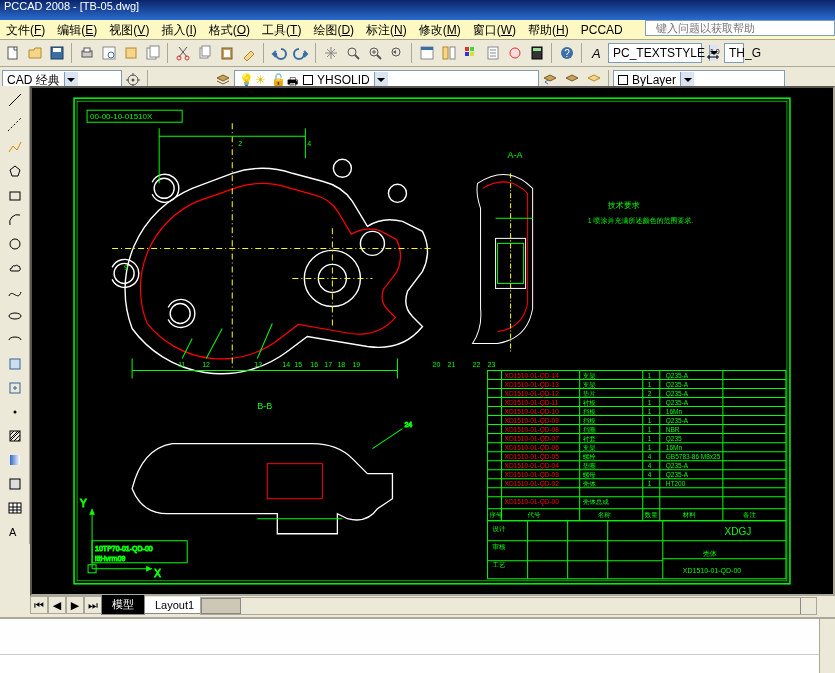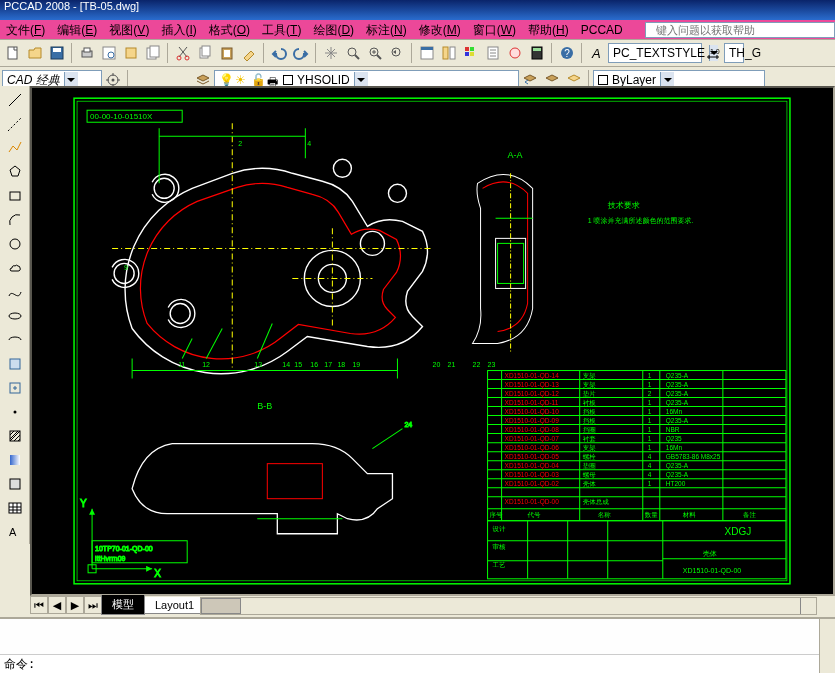--- a/index.html
+++ b/index.html
@@ -20,23 +20,23 @@
   color: #fff;
   font-size: 11px;
   padding-left: 4px;
   overflow: hidden;
   white-space: nowrap;
 }
 
 
 .menubar {
   height: 20px;
-  background: #ec4899;
+  background: #fef9c3;
   display: flex;
-  align-items: center;
+  align-items: flex-start;
   border-bottom: 1px solid #aca899;
   font-size: 12px;
   color: #000;
 }
 .menubar .item { padding: 0 6px; line-height: 20px; cursor: default; }
 .menubar .item .u { text-decoration: underline; }
 .menubar .searchbox {
   margin-left: auto;
   width: 190px;
   height: 16px;
@@ -71,21 +71,21 @@
   font-size: 12px; min-width: 0;
 }
 .combobox .arrow {
   width: 14px; height: 16px; background: #dbe4f0;
   border-left: 1px solid #7f9db9; margin-left: 4px;
   display: flex; align-items: center; justify-content: center;
 }
 .combobox .arrow::after { content:""; border:4px solid transparent; border-top-color:#000; margin-top:4px; }
 
 
-.toolrow2 .combobox.ws { width: 100px; font-style: italic; }
+.toolrow2 .combobox.ws { width: 120px; }
 .toolrow2 .combobox.layer { width: 305px; }
 .toolrow2 .bylayer { width: 172px; }
 
 
 .leftbar {
   position: absolute;
   left: 0; top: 86px;
   width: 30px;
   background: #ece9d8;
   border-right: 1px solid #aca899;
@@ -764,19 +764,14 @@
   <span class="tab active">模型</span>
   <span class="tab">Layout1</span>
 </div>
 <div class="hscroll">
   <div class="thumb"></div>
   <div class="rbtn"></div>
 </div>
 
 <div class="cmd">
   <div class="hist"></div>
-  <div class="line">
-    <span class="prompt">命令:</span>
-    <span style="width:6px"></span>
-    <span style="flex:1"></span>
-  </div>
   <div class="grip"></div>
 </div>
 
 </body></html>

